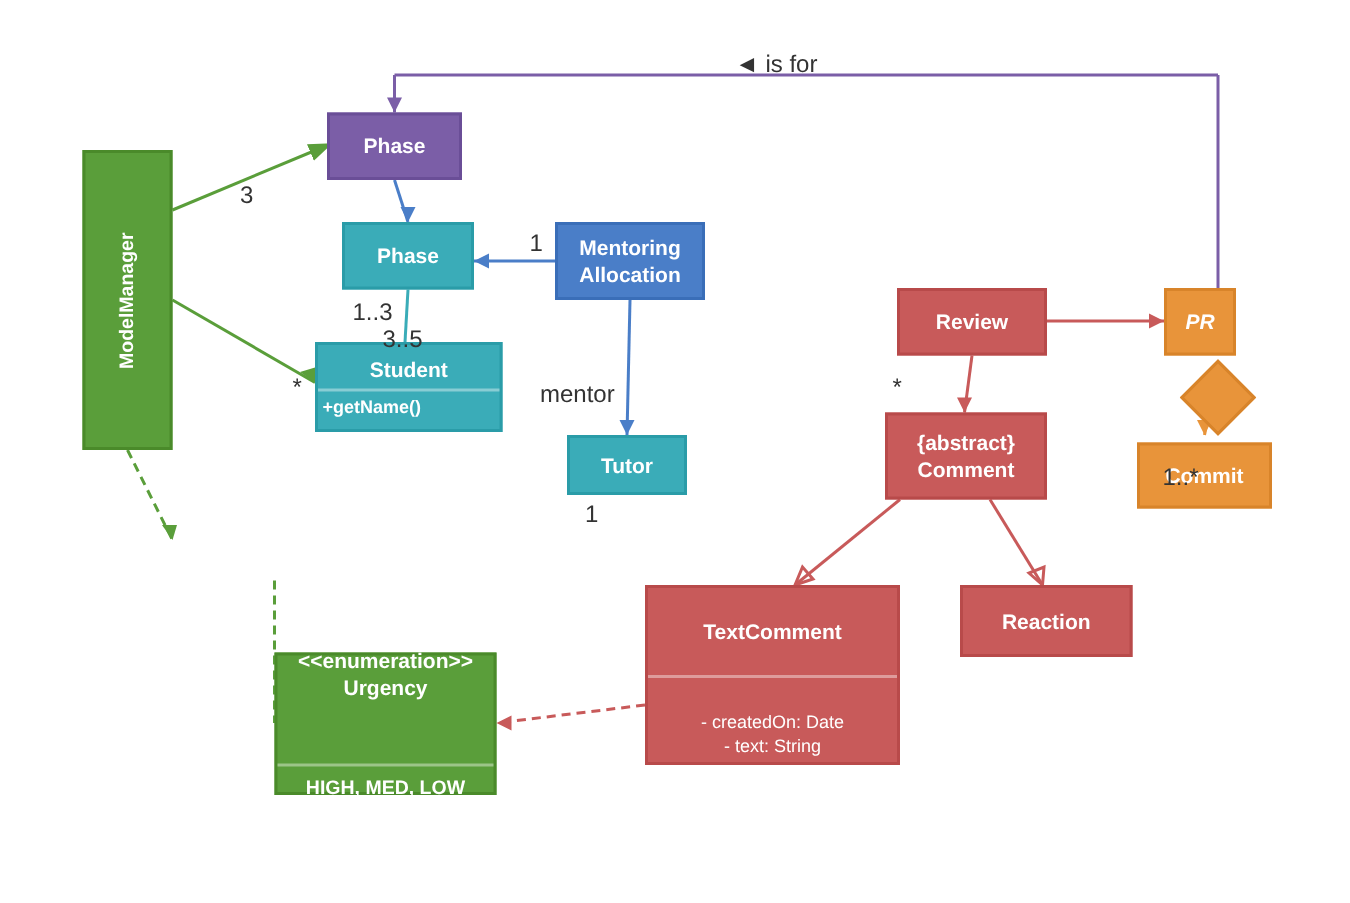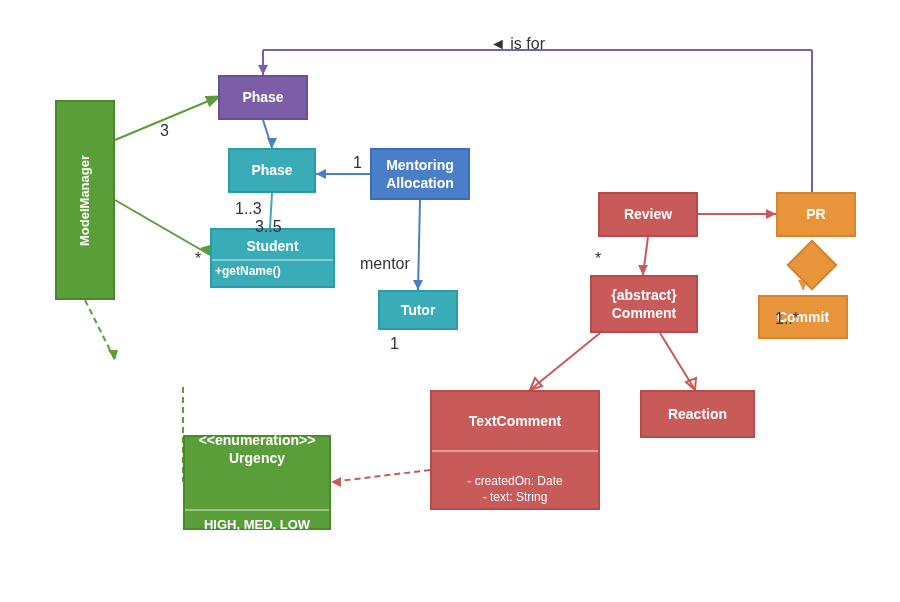--- a/index.html
+++ b/index.html
@@ -166,21 +166,21 @@
 
   <div class="uml-box green-dark" style="left:183px;top:435px;width:148px;height:95px;padding:0;gap:36px;">
     <div style="padding:6px;text-align:center;">&lt;&lt;enumeration&gt;&gt;<br>Urgency</div>
     <div style="width:100%;border-top:2px solid rgba(255,255,255,0.4);padding:6px;font-size:13px;text-align:center;font-weight:bold;">HIGH, MED, LOW</div>
   </div>
 
   <div class="uml-box red" style="left:598px;top:192px;width:100px;height:45px;">
     <span>Review</span>
   </div>
 
-  <div class="uml-box orange" style="left:776px;top:192px;width:80px;height:45px;">
+  <div class="uml-box orange" style="left:776px;top:192px;width:48px;height:45px;font-style:italic;">
     <span>PR</span>
   </div>
 
   <div class="uml-diamond" style="left:794px;top:247px;"></div>
 
   <div class="uml-box red" style="left:590px;top:275px;width:108px;height:58px;">
     <span>{abstract}<br>Comment</span>
   </div>
 
   <div class="uml-box orange" style="left:758px;top:295px;width:90px;height:44px;">

